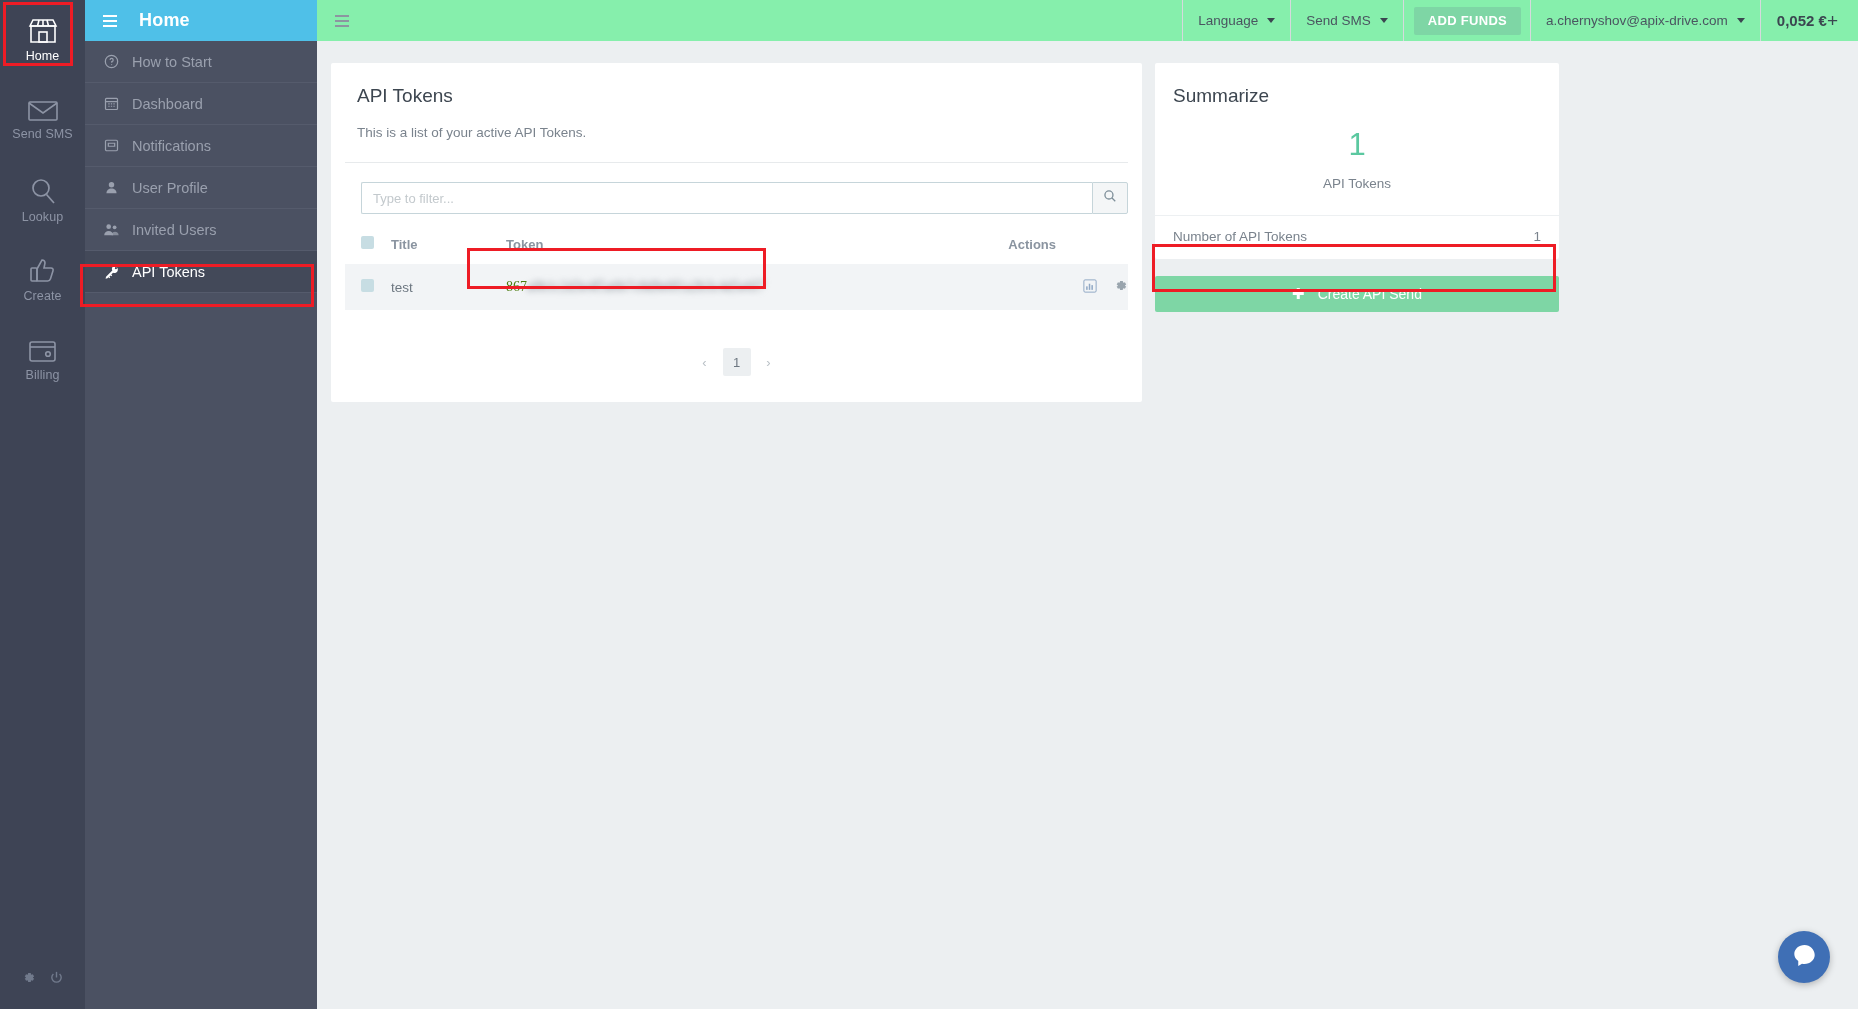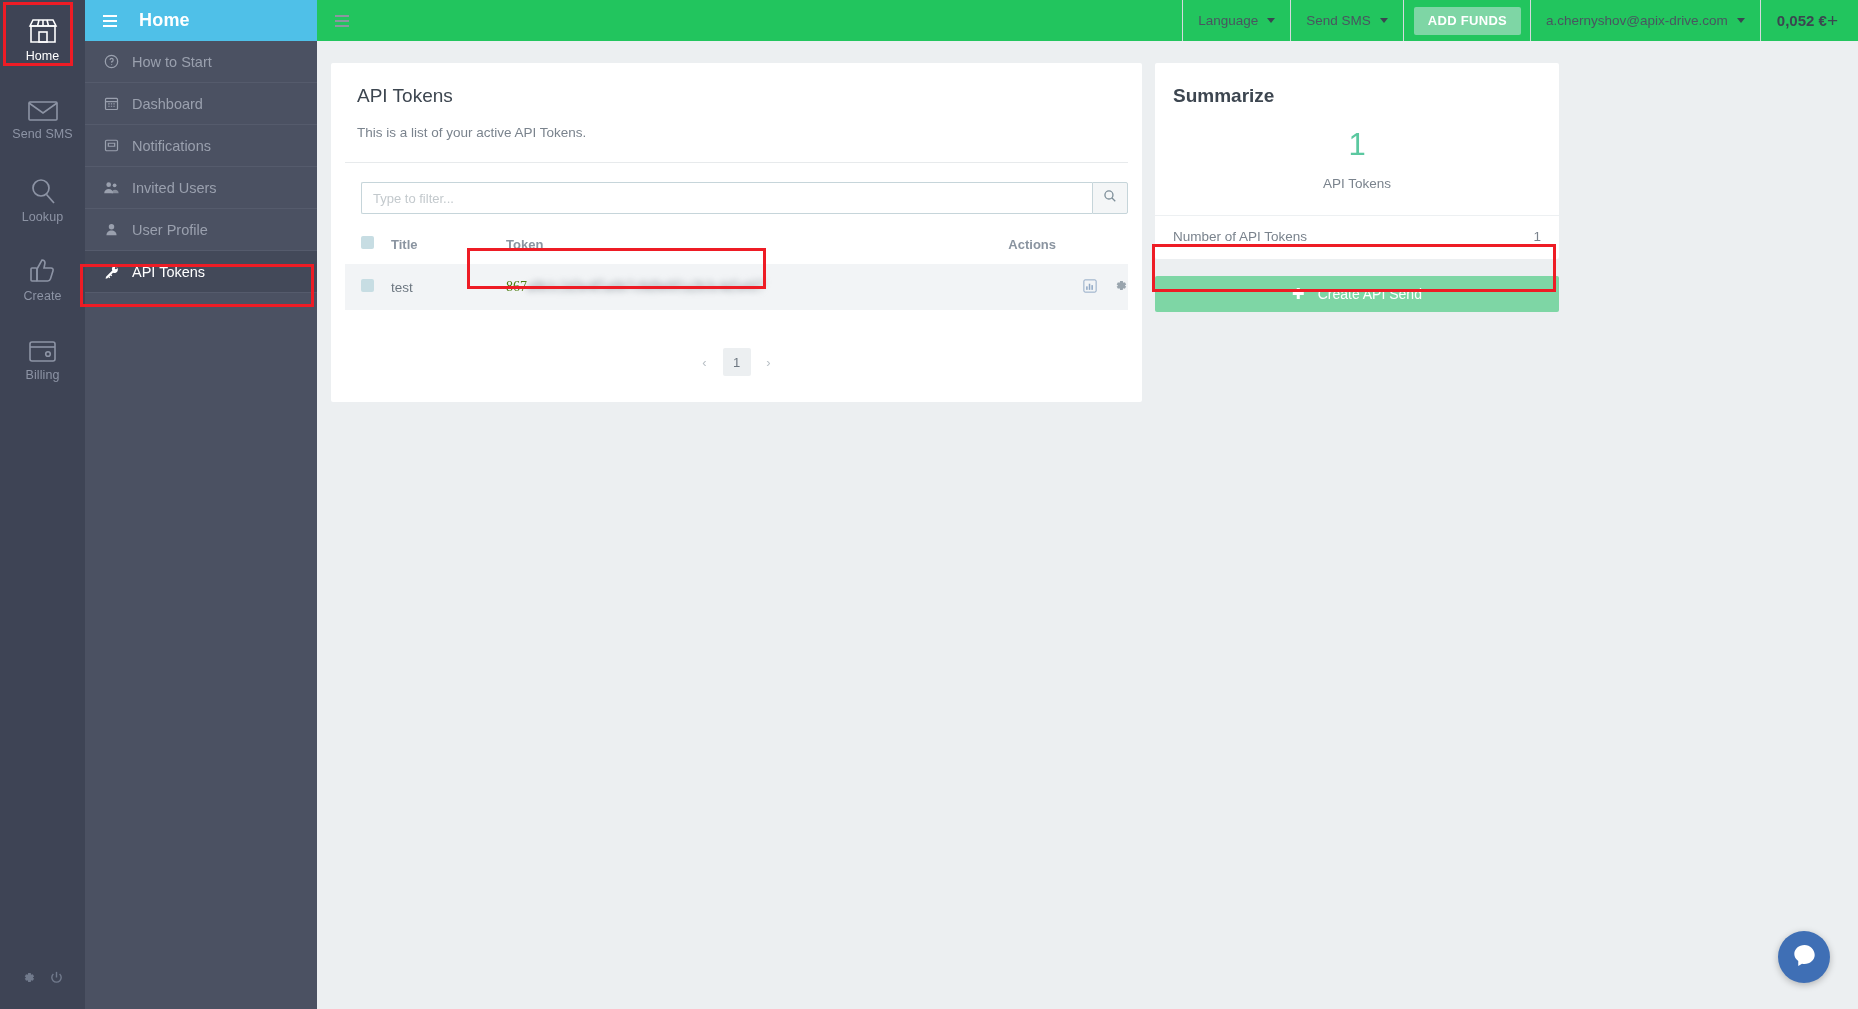--- a/index.html
+++ b/index.html
@@ -52,21 +52,21 @@
     height: 42px; display: flex; align-items: center; gap: 12px;
     padding: 0 0 0 18px; color: #9aa0ae; font-size: 14.5px;
     border-bottom: 1px solid #555b6c; cursor: pointer;
   }
   .nav-item .ni-ic { width: 17px; display: flex; justify-content: center; }
   .nav-item.active { background: #434959; color: #ffffff; }
 
   
   .right-col { flex: 1; display: flex; flex-direction: column; min-width: 0; }
   .topbar {
-    height: 41px; background: #22c55e; display: flex; align-items: center;
+    height: 41px; background: #86efac; display: flex; align-items: center;
     padding: 0 14px 0 18px; gap: 0;
   }
   .tb-burger { display: flex; flex-direction: column; gap: 3px; cursor: pointer; margin-right: auto; }
   .tb-burger i { display: block; width: 14px; height: 2px; background: #8c96a0; }
   .tb-btn {
     height: 41px; display: flex; align-items: center; gap: 9px;
     padding: 0 15px; font-size: 13.5px; color: #4a5560; cursor: pointer;
     border-left: 1px solid #d5dadd; border-right: 1px solid #d5dadd;
     margin-left: -1px;
   }
@@ -131,21 +131,21 @@
   .pager { display: flex; align-items: center; justify-content: center; gap: 4px; margin-top: 38px; }
   .pg {
     min-width: 28px; height: 28px; display: flex; align-items: center;
     justify-content: center; font-size: 13px; color: #b9c0c6; cursor: pointer;
     border-radius: 2px; padding: 0 8px;
   }
   .pg.cur { background: #eceff1; color: #6d7781; }
 
   
   .side-card { width: 404px; padding: 22px 0 0 0; }
-  .side-title { font-size: 19px; color: #3d4650; font-weight: 700; padding: 0 0 0 18px; }
+  .side-title { font-size: 19px; color: #3d4650; font-weight: 400; padding: 0 0 0 18px; }
   .sum-big {
     text-align: center; font-size: 31px; color: #5bc8a0; font-weight: 400;
     margin-top: 22px; line-height: 1;
   }
   .sum-lbl { text-align: center; font-size: 13.5px; color: #7a838d; margin-top: 16px; }
   .sum-div { height: 1px; background: #edf0f2; margin-top: 24px; }
   .sum-row {
     display: flex; justify-content: space-between; align-items: center;
     padding: 13px 18px 15px 18px; font-size: 13.5px; color: #7a838d;
   }
@@ -281,38 +281,38 @@
         <svg width="15" height="15" viewBox="0 0 16 16" fill="none" stroke="#9aa0ae" stroke-width="1.3">
           <rect x="1.6" y="2.4" width="12.8" height="11.2" rx="1.3"></rect>
           <path d="M4.6 5.6h6.8v3.2H4.6z"></path>
         </svg>
       </span>
       <span>Notifications</span>
     </div>
 
     <div class="nav-item">
       <span class="ni-ic">
+        <svg width="15" height="15" viewBox="0 0 16 16" fill="#9aa0ae">
+          <circle cx="8" cy="5" r="2.9"></circle>
+            <path d="M2.6 14c0-3 2.4-5 5.4-5s5.4 2 5.4 5z"></path>
+        </svg>
+      </span>
+      <span>User Profile</span>
+    </div>
+
+    <div class="nav-item">
+      <span class="ni-ic">
         <svg width="17" height="15" viewBox="0 0 18 16" fill="#9aa0ae">
           <circle cx="6" cy="5" r="2.5"></circle>
             <path d="M1.2 14c0-2.7 2.1-4.5 4.8-4.5S10.8 11.3 10.8 14z"></path>
           <circle cx="12.3" cy="5.6" r="2"></circle>
             <path d="M9 14c0-2.2 1.6-3.7 3.8-3.7S16.6 11.8 16.6 14z" opacity=".75"></path>
         </svg>
       </span>
       <span>Invited Users</span>
-    </div>
-
-    <div class="nav-item">
-      <span class="ni-ic">
-        <svg width="15" height="15" viewBox="0 0 16 16" fill="#9aa0ae">
-          <circle cx="8" cy="5" r="2.9"></circle>
-            <path d="M2.6 14c0-3 2.4-5 5.4-5s5.4 2 5.4 5z"></path>
-        </svg>
-      </span>
-      <span>User Profile</span>
     </div>
 
     <div class="nav-item active">
       <span class="ni-ic">
         <svg width="16" height="16" viewBox="0 0 16 16" fill="#ffffff">
           <path d="M11.2 1.6a3.3 3.3 0 0 0-2.9 4.9L2 12.8l-.4 1.9 1.9-.4 1-1 .9.9.9-.9-.9-.9 1-1 .9.9.9-.9-.9-.9 1.8-1.8a3.3 3.3 0 1 0 2.1-6.2zm.7 3.6a1 1 0 1 1 0-2.1 1 1 0 0 1 0 2.1z"></path>
         </svg>
       </span>
       <span>API Tokens</span>
     </div>

